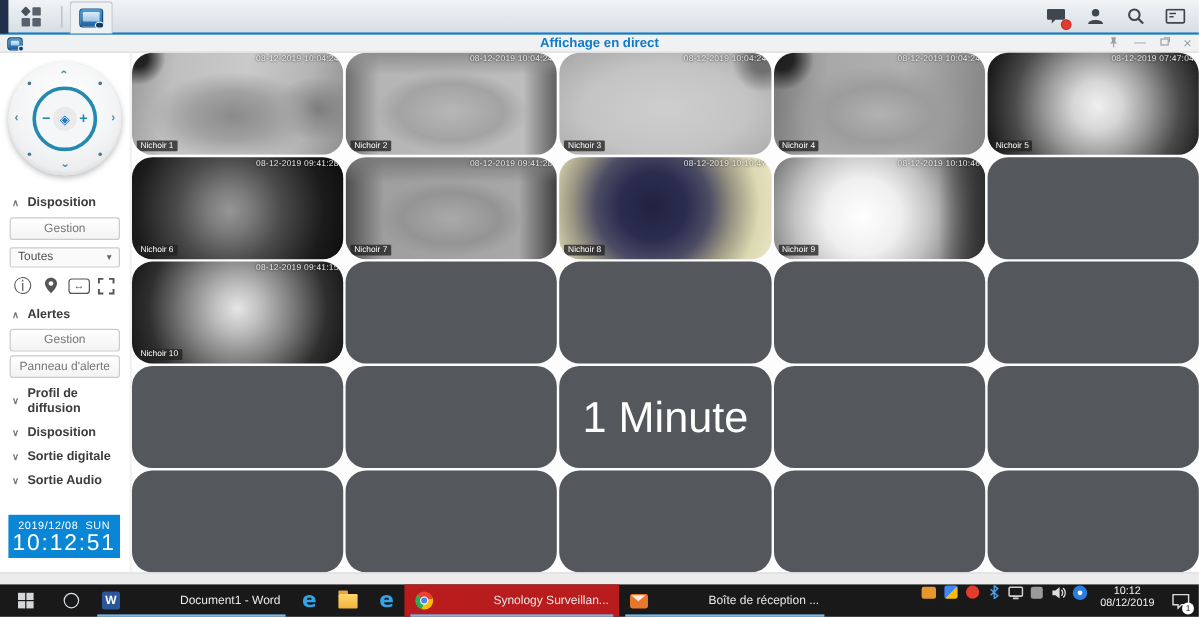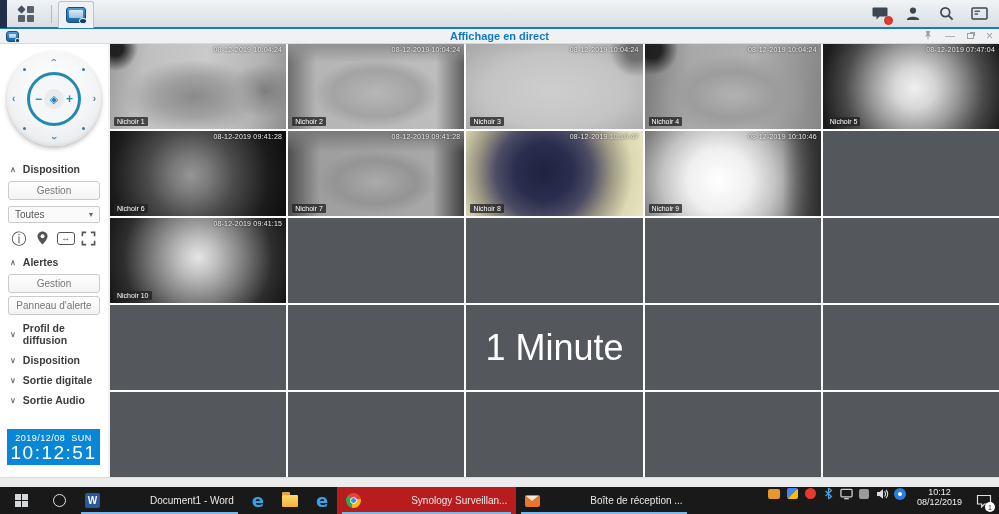--- a/index.html
+++ b/index.html
@@ -75,21 +75,21 @@
   .collapsed-row{display:flex;align-items:center;gap:7px;padding:4px 0 4px 10px;font-size:10.5px;font-weight:bold;color:#3c3c3c;cursor:pointer;}
 
   .clock{position:absolute;left:7px;right:8px;bottom:12px;background:#0a86d7;color:#fff;text-align:center;
     padding:4px 0 2px;cursor:default;}
   .clock-date{font-size:9px;letter-spacing:.5px;}
   .clock-time{font-size:19px;letter-spacing:1.5px;line-height:20px;}
 
   
   #grid{flex:1;display:grid;grid-template-columns:repeat(5,1fr);grid-template-rows:repeat(5,1fr);
     gap:2px;background:#fdfdfd;height:433px;}
-  .cell{position:relative;background:#54585c;overflow:hidden;}
+  .cell{position:relative;background:#54585c;overflow:hidden;border-radius:17px;}
   .osd-ts{position:absolute;top:2px;right:4px;font-size:7px;color:#efefef;text-shadow:0 0 2px #000;letter-spacing:.2px;}
   .osd-name{position:absolute;bottom:3px;left:4px;font-size:7px;color:#fff;background:rgba(35,35,35,.78);
     padding:0 3px;line-height:9px;border-radius:1px;}
   .cell-msg{position:absolute;inset:0;display:flex;align-items:center;justify-content:center;color:#fff;font-size:36px;}
 
   .r1c1{background:radial-gradient(circle at 3% 5%, rgba(0,0,0,.8) 0 4%, transparent 12%),
     radial-gradient(ellipse 55% 60% at 48% 62%, #8a8a8a 0%, #a2a2a2 40%, rgba(0,0,0,0) 72%),
     radial-gradient(ellipse 30% 45% at 88% 55%, #7d7d7d 0%, rgba(0,0,0,0) 70%),
     linear-gradient(100deg,#9a9a9a 0%,#bfbfbf 20%,#cacaca 52%,#b4b4b4 80%,#8f8f8f 100%);}
   .r1c2{background:linear-gradient(180deg,#8f8f8f 0%,rgba(0,0,0,0) 22%),

